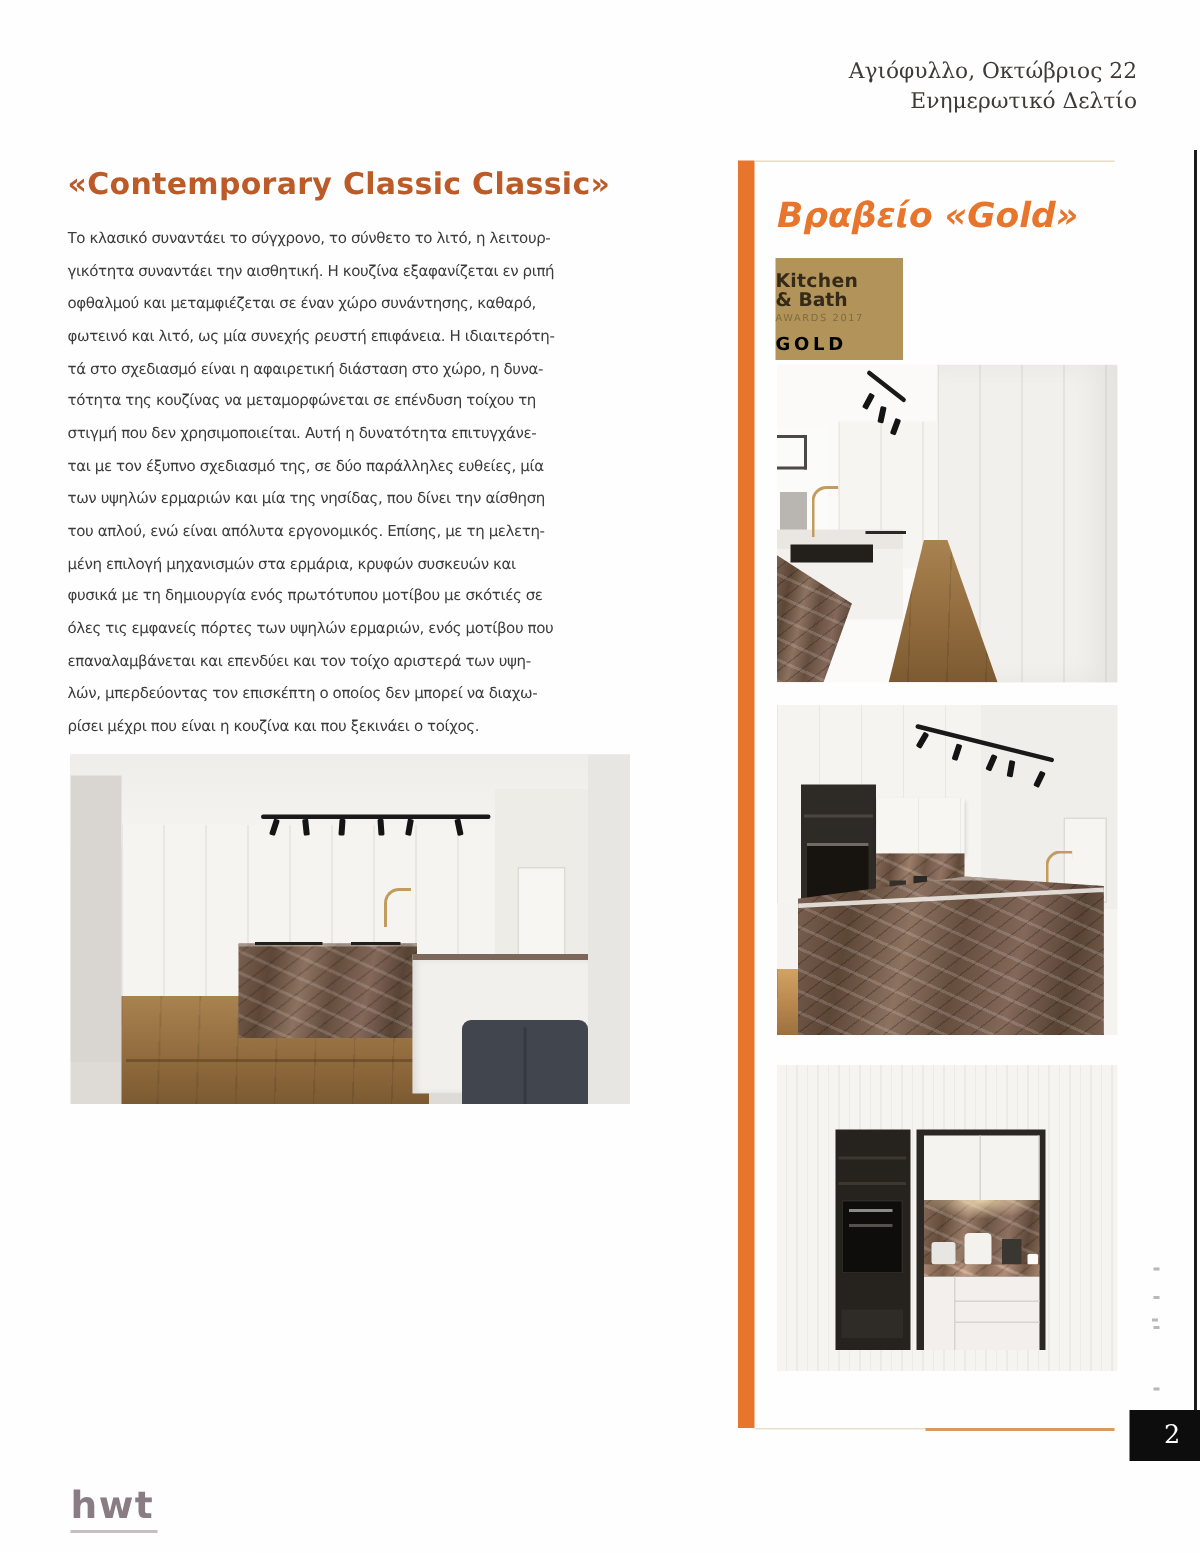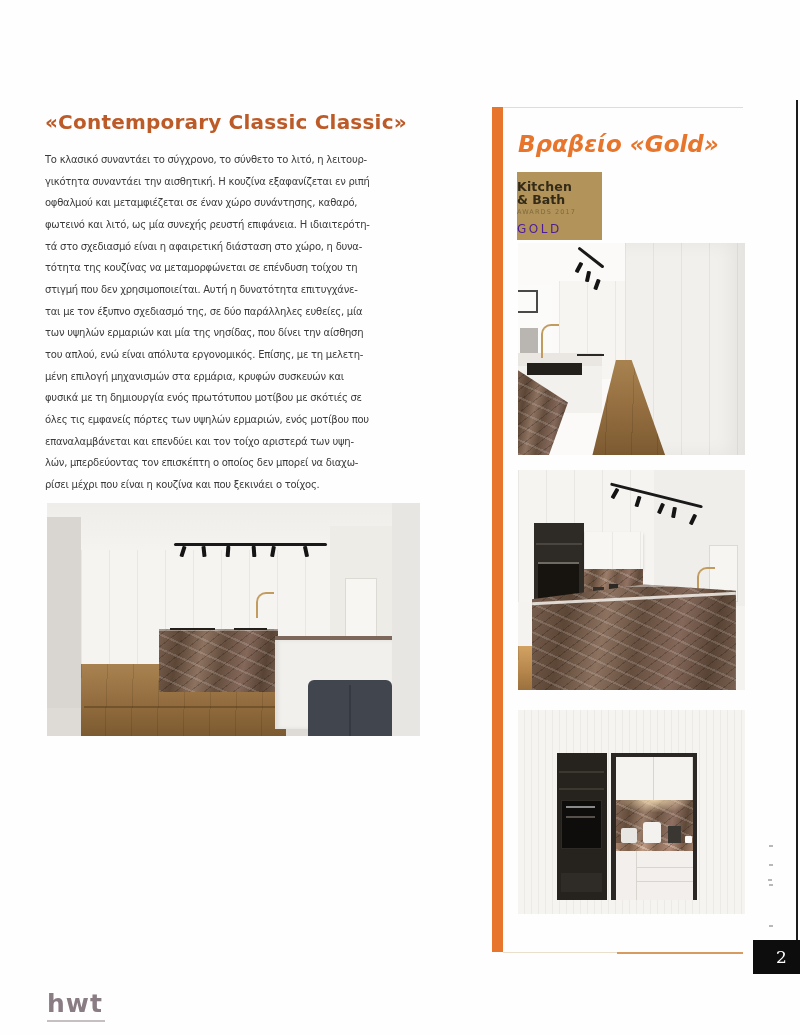--- a/index.html
+++ b/index.html
@@ -59,40 +59,44 @@
     position:absolute; left:518px; top:131px; width:270px;
     font-size:23px; font-weight:bold; font-style:italic; color:#e8752c;
   }
   .badge {
     position:absolute; left:517px; top:172px; width:85px; height:68px;
     background:#b2945a; text-align:left; color:#342a18;
   }
   .badge-k1 { font-size:12.5px; font-weight:bold; letter-spacing:0.2px; padding-top:8px; line-height:13px; }
   .badge-k2 { font-size:12.5px; font-weight:bold; line-height:13px; }
   .badge-awards { font-size:6.5px; letter-spacing:1.1px; color:#7e6a3e; margin-top:2px; }
-  .badge-gold { font-size:12px; font-weight:normal; letter-spacing:2.5px; color:#4c1d95; margin-top:6px; }
+  .badge-gold { font-size:12px; font-weight:bold; letter-spacing:2.5px; color:#000000; margin-top:6px; }
 
   .margin-mark { position:absolute; width:4px; height:2px; background:#9a9a9a; opacity:0.7; }
 
   
   .logo { position:absolute; left:47px; top:955px;margin-top:36px; }
   .logo-text { font-size:25px; font-weight:bold; letter-spacing:1px; color:#8a7c83; line-height:26px; }
   .logo-tagline { width:58px; height:2px; background:#c5bfc2; margin-top:3px; }
   .footer-line { position:absolute; left:617px; top:952px; width:126px; height:2px; background:#d99a60; }
   .page-box {
     position:absolute; left:753px; top:940px; width:47px; height:34px; background:#0d0d0d;
     color:#ffffff; font-family:"DejaVu Serif", serif; font-size:17px;
     display:flex; align-items:center; justify-content:center; padding-left:10px; box-sizing:border-box;
   }
 </style>
 </head>
 <body>
 
 <div class="page">
 
+  <div class="header">
+    <div>Αγιόφυλλο, Οκτώβριος 22</div>
+    <div>Ενημερωτικό Δελτίο</div>
+  </div>
 
   <div class="article-title">«Contemporary Classic Classic»</div>
   <div class="article-body">Το κλασικό συναντάει το σύγχρονο, το σύνθετο το λιτό, η λειτουρ-
 γικότητα συναντάει την αισθητική. Η κουζίνα εξαφανίζεται εν ριπή
 οφθαλμού και μεταμφιέζεται σε έναν χώρο συνάντησης, καθαρό,
 φωτεινό και λιτό, ως μία συνεχής ρευστή επιφάνεια. Η ιδιαιτερότη-
 τά στο σχεδιασμό είναι η αφαιρετική διάσταση στο χώρο, η δυνα-
 τότητα της κουζίνας να μεταμορφώνεται σε επένδυση τοίχου τη
 στιγμή που δεν χρησιμοποιείται. Αυτή η δυνατότητα επιτυγχάνε-
 ται με τον έξυπνο σχεδιασμό της, σε δύο παράλληλες ευθείες, μία

